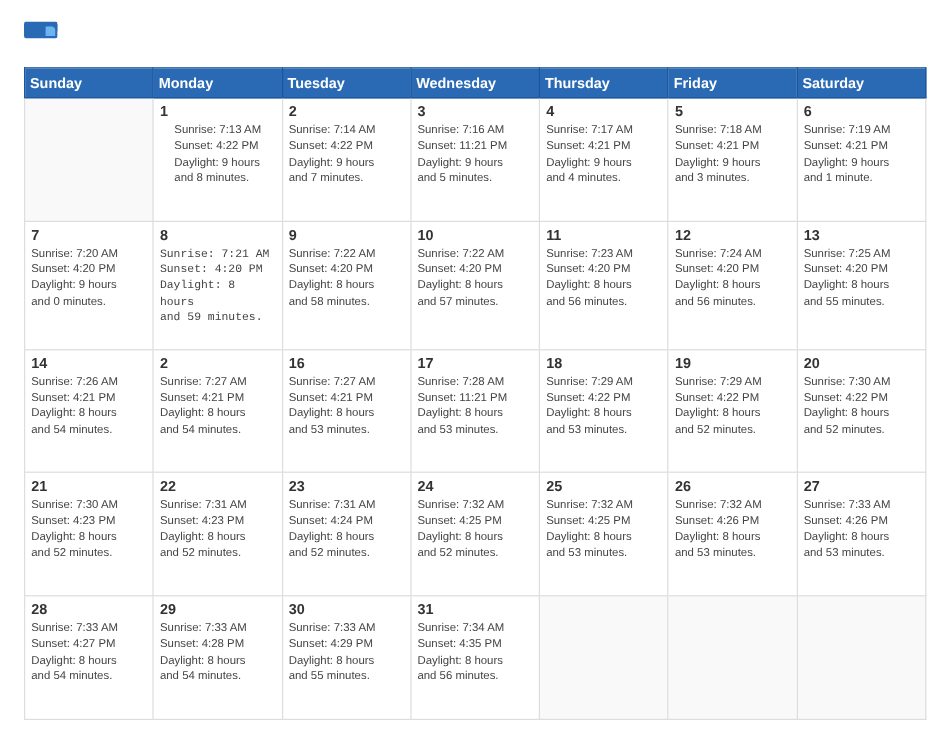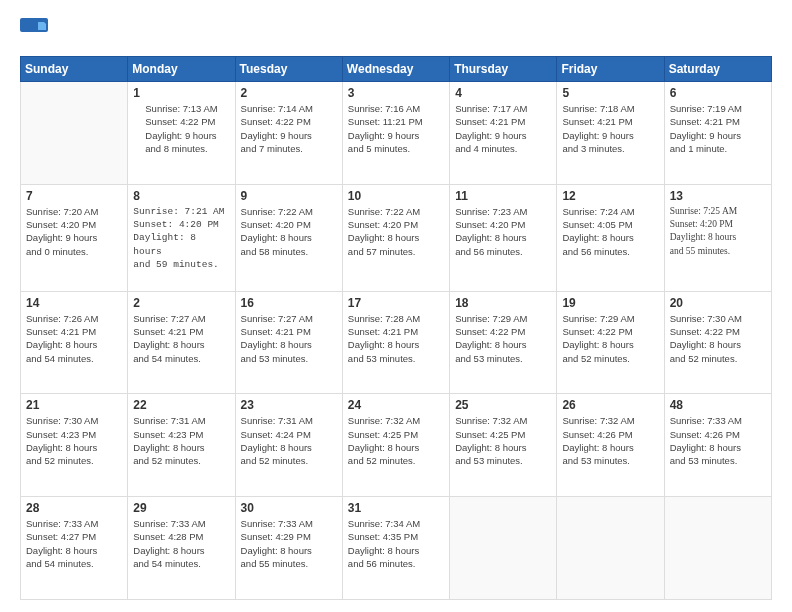--- a/index.html
+++ b/index.html
@@ -215,27 +215,27 @@
           <td>
             <span class="day-num">11</span>
             <div class="day-info" style="white-space: pre-line;">Sunrise: 7:23 AM
 Sunset: 4:20 PM
 Daylight: 8 hours
 and 56 minutes.</div>
           </td>
           <td>
             <span class="day-num">12</span>
             <div class="day-info" style="white-space: pre-line;">Sunrise: 7:24 AM
-Sunset: 4:05 PM
+Sunset: 4:20 PM
 Daylight: 8 hours
 and 56 minutes.</div>
           </td>
           <td>
             <span class="day-num">13</span>
-            <div class="day-info" style="white-space: pre-line; font-family: Liberation Serif, serif;">Sunrise: 7:25 AM
+            <div class="day-info" style="white-space: pre-line;">Sunrise: 7:25 AM
 Sunset: 4:20 PM
 Daylight: 8 hours
 and 55 minutes.</div>
           </td>
         </tr>
         <tr>
           <td>
             <span class="day-num">14</span>
             <div class="day-info" style="white-space: pre-line;">Sunrise: 7:26 AM
 Sunset: 4:21 PM
@@ -252,21 +252,21 @@
           <td>
             <span class="day-num">16</span>
             <div class="day-info" style="white-space: pre-line;">Sunrise: 7:27 AM
 Sunset: 4:21 PM
 Daylight: 8 hours
 and 53 minutes.</div>
           </td>
           <td>
             <span class="day-num">17</span>
             <div class="day-info" style="white-space: pre-line;">Sunrise: 7:28 AM
-Sunset: 4:21 PM
+Sunset: 11:21 PM
 Daylight: 8 hours
 and 53 minutes.</div>
           </td>
           <td>
             <span class="day-num">18</span>
             <div class="day-info" style="white-space: pre-line;">Sunrise: 7:29 AM
 Sunset: 4:22 PM
 Daylight: 8 hours
 and 53 minutes.</div>
           </td>
@@ -322,21 +322,21 @@
 and 53 minutes.</div>
           </td>
           <td>
             <span class="day-num">26</span>
             <div class="day-info" style="white-space: pre-line;">Sunrise: 7:32 AM
 Sunset: 4:26 PM
 Daylight: 8 hours
 and 53 minutes.</div>
           </td>
           <td>
-            <span class="day-num">48</span>
+            <span class="day-num">27</span>
             <div class="day-info" style="white-space: pre-line;">Sunrise: 7:33 AM
 Sunset: 4:26 PM
 Daylight: 8 hours
 and 53 minutes.</div>
           </td>
         </tr>
         <tr>
           <td>
             <span class="day-num">28</span>
             <div class="day-info" style="white-space: pre-line;">Sunrise: 7:33 AM

